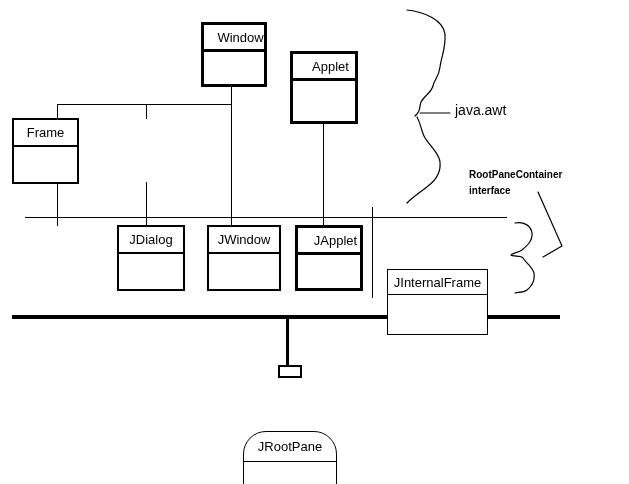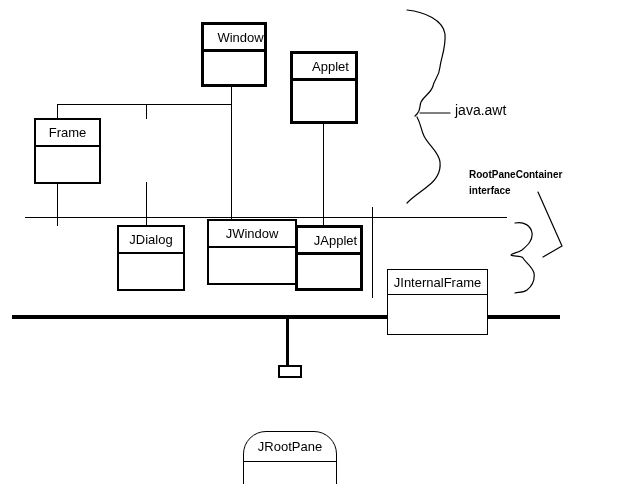--- a/index.html
+++ b/index.html
@@ -30,25 +30,25 @@
     height: 25px;
     white-space: nowrap;
   }
   .box.b3 { border-width: 3px; }
   .box.b3 .title { border-bottom-width: 3px; height: 24px; padding-left: 13px; }
   .box.b1 { border-width: 1px; margin-top: 43px; }
   .box.b1 .title { border-bottom-width: 1px; height: 24px; }
 
   #box-window        { left: 201px; top: 22px;  width: 66px;  height: 65px; }
   #box-applet        { left: 290px; top: 22px;  width: 68px;  height: 73px; margin-top: 29px; }
-  #box-frame         { left: 34px;  top: 118px; width: 67px;  height: 66px; }
+  #box-frame         { left: 12px;  top: 118px; width: 67px;  height: 66px; }
   #box-dialog        { left: 117px; top: 118px; width: 67px;  height: 66px; }
   #box-jframe        { left: 28px;  top: 225px; width: 67px;  height: 66px; }
   #box-jdialog       { left: 117px; top: 225px; width: 68px;  height: 66px; }
-  #box-jwindow       { left: 207px; top: 219px; width: 90px;  height: 66px; }
+  #box-jwindow       { left: 207px; top: 225px; width: 74px;  height: 66px; }
   #box-japplet       { left: 295px; top: 225px; width: 68px;  height: 66px; }
   #box-jinternalframe{ left: 387px; top: 226px; width: 101px; height: 66px; }
   #box-jrootpane     { left: 243px; top: 388px; width: 94px;  height: 92px; border-radius: 23px; }
   #box-jrootpane .title { height: 29px; }
 
   
   .plug {
     position: absolute;
     box-sizing: border-box;
     background: #ffffff;

